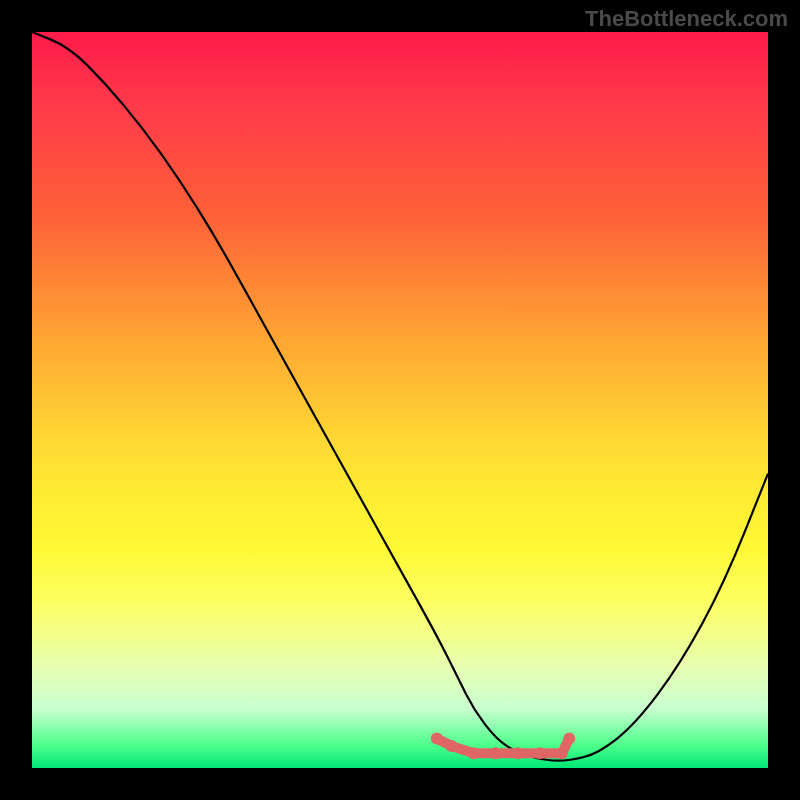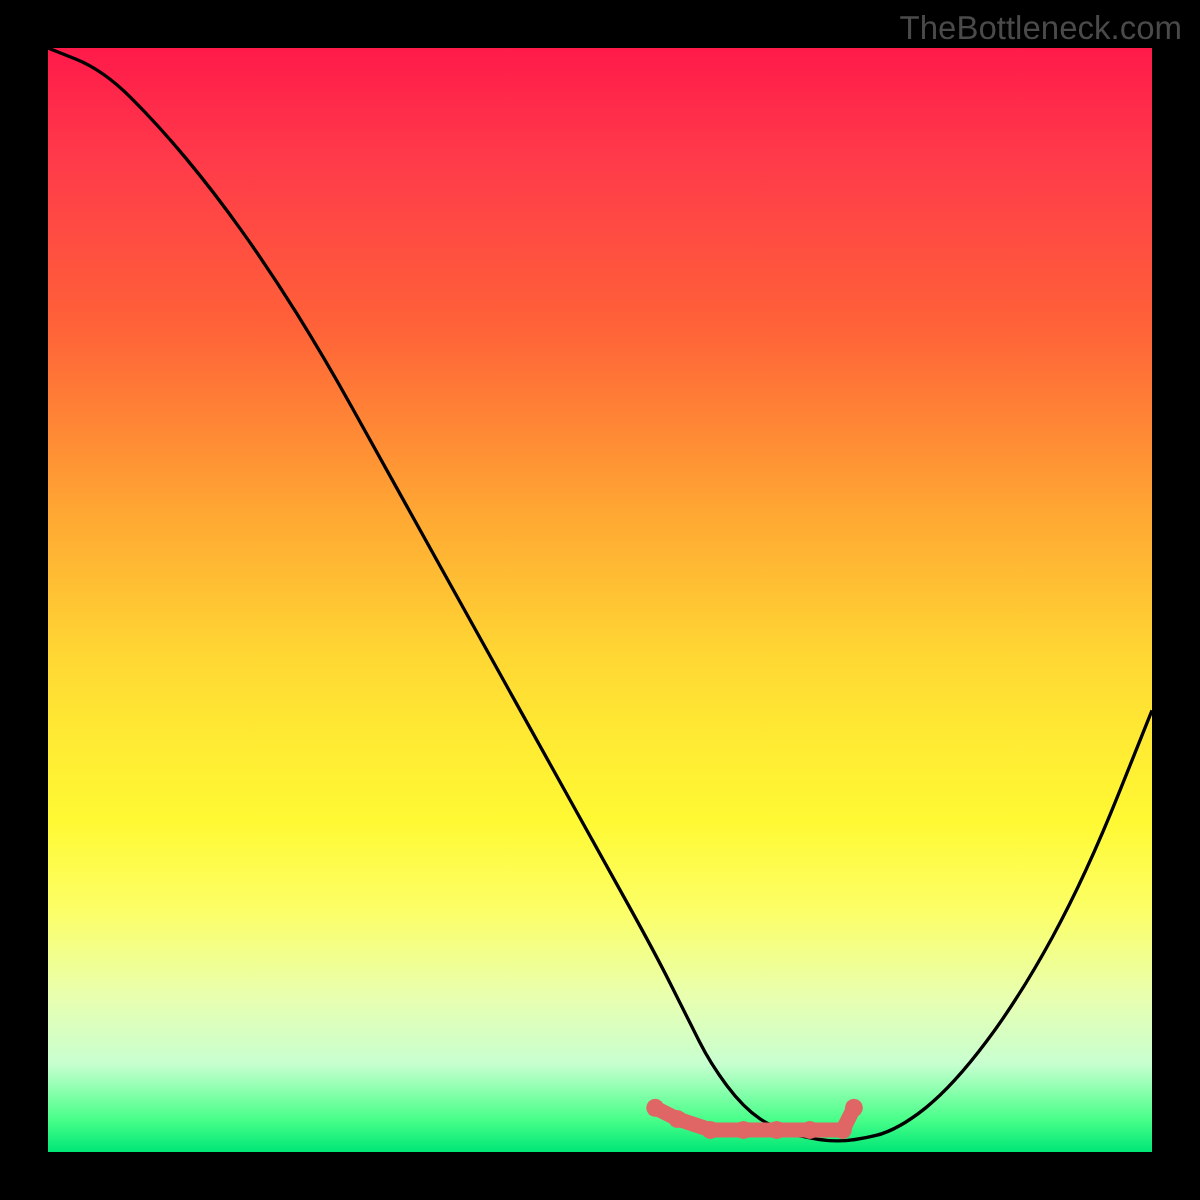--- a/index.html
+++ b/index.html
@@ -9,21 +9,21 @@
     background: #000;
     position: relative;
     font-family: Arial, sans-serif;
   }
   .watermark {
     position: absolute;
     top: 6px;
     right: 12px;
     color: #4a4a4a;
     font-size: 22px;
-    font-weight: normal;
+    font-weight: bold;
     z-index: 10;
   }
   .plot-area {
     position: absolute;
     left: 32px;
     top: 32px;
     width: 736px;
     height: 736px;
     background: linear-gradient(to bottom,
       #ff1a4a 0%,

